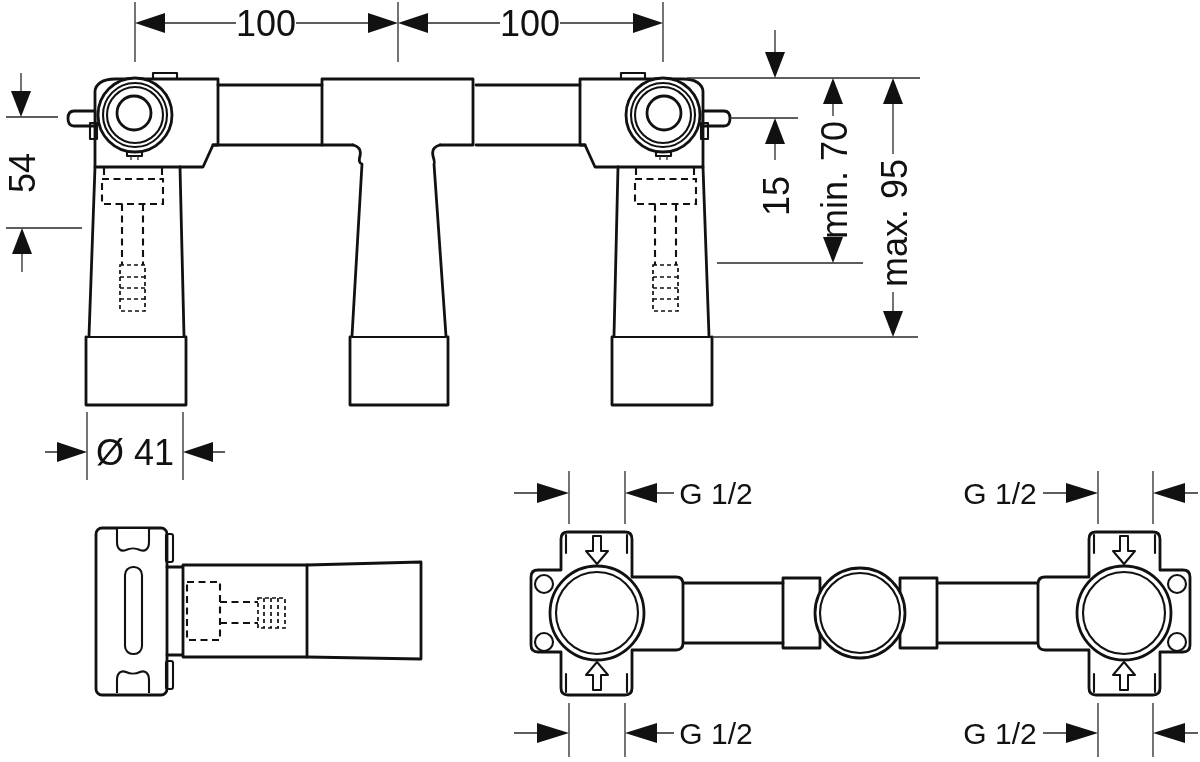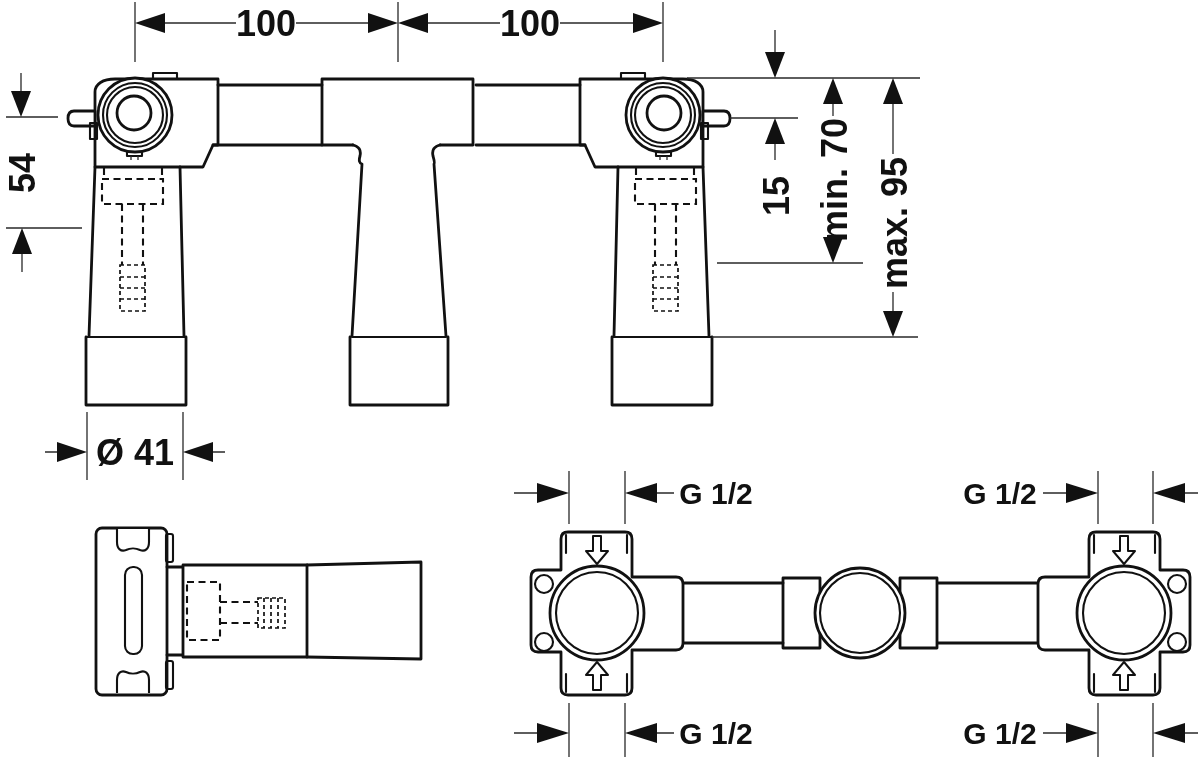--- a/index.html
+++ b/index.html
@@ -1,21 +1,21 @@
 <!DOCTYPE html>
 <html style="--line: #111111; --thin: #2a2a2a; --bg: #ffffff;"><head>
 <meta charset="utf-8">
 <style>
   :root{
     --line:#111111;
     --thin:#2a2a2a;
     --bg:#ffffff;
   }
   html,body{margin:0;padding:0;background:var(--bg);}
-  .stage{width:1200px;height:762px;background:var(--bg);font-weight:bold;}
+  .stage{width:1200px;height:762px;background:var(--bg);}
   svg{display:block;}
   
   .ol   {fill:none;stroke:var(--line);stroke-width:2.8;stroke-linejoin:round;stroke-linecap:round;}
   .olf  {fill:#fff;stroke:var(--line);stroke-width:2.8;stroke-linejoin:round;}
   .om   {fill:none;stroke:var(--line);stroke-width:2.1;stroke-linejoin:round;stroke-linecap:round;}
   .omf  {fill:#fff;stroke:var(--line);stroke-width:2.1;}
   .thin {fill:none;stroke:var(--thin);stroke-width:1.3;}
   .dash {fill:none;stroke:var(--line);stroke-width:2.1;stroke-dasharray:7 4.5;}
   .dashf{fill:none;stroke:var(--line);stroke-width:1.7;stroke-dasharray:4 3;}
   .arr  {fill:var(--line);stroke:none;}

